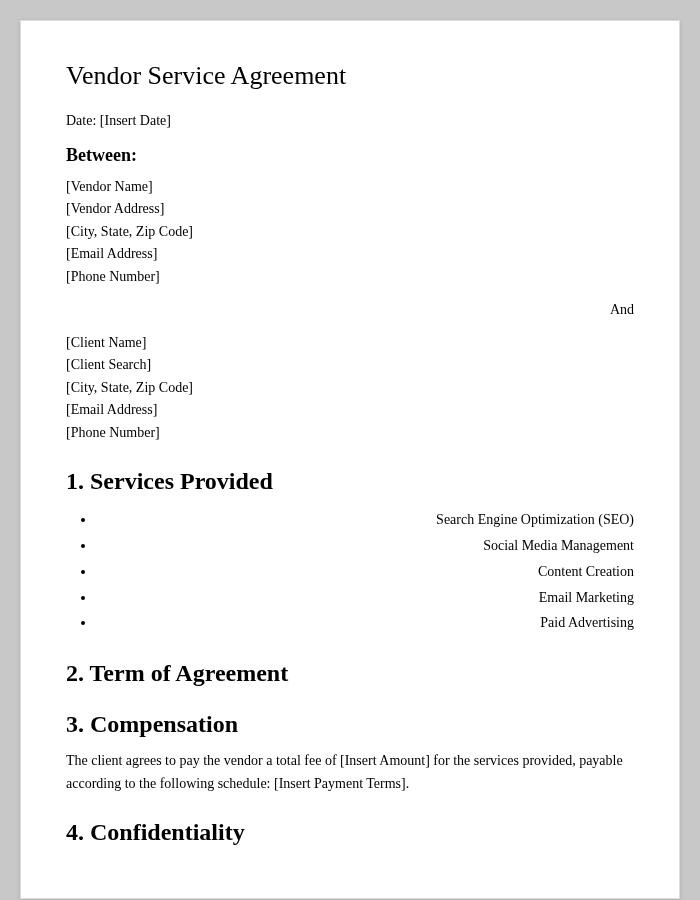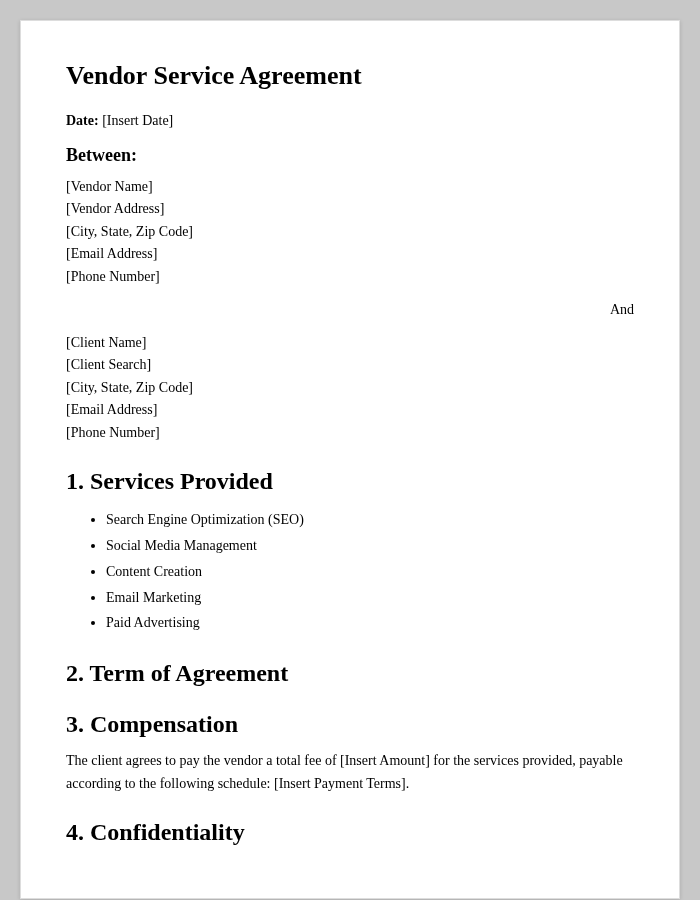--- a/index.html
+++ b/index.html
@@ -22,33 +22,33 @@
       background: #ffffff;
       width: 660px;
       min-height: 860px;
       padding: 40px 45px;
       border: 1px solid #ddd;
       box-shadow: 0 1px 4px rgba(0,0,0,0.15);
     }
 
     .doc-title {
       font-size: 26px;
-      font-weight: bold;
+      font-weight: normal;
       margin-bottom: 22px;
       font-family: Georgia, serif;
     }
 
     .date-line {
       font-size: 14px;
       margin-bottom: 16px;
       font-family: Georgia, serif;
     }
 
     .date-line .label {
-      font-weight: bold;
+      font-weight: normal;
     }
 
     .between-label {
       font-weight: bold;
       font-size: 18px;
       margin-bottom: 10px;
       font-family: Georgia, serif;
     }
 
     .party-block {
@@ -75,24 +75,25 @@
 
     .section-body {
       font-size: 14px;
       line-height: 1.6;
       margin-bottom: 10px;
       font-family: Georgia, serif;
     }
 
     .services-list {
       list-style-type: disc;
-      margin-left: 40px;
+      margin-left: 30px;
       font-size: 14px;
       line-height: 1.85;
       font-family: Georgia, serif;
+      text-align: right;
     }
 
     .services-list li {
       font-size: 14px;
       font-family: Georgia, serif;
     }
   </style>
 </head>
 <body>
 

